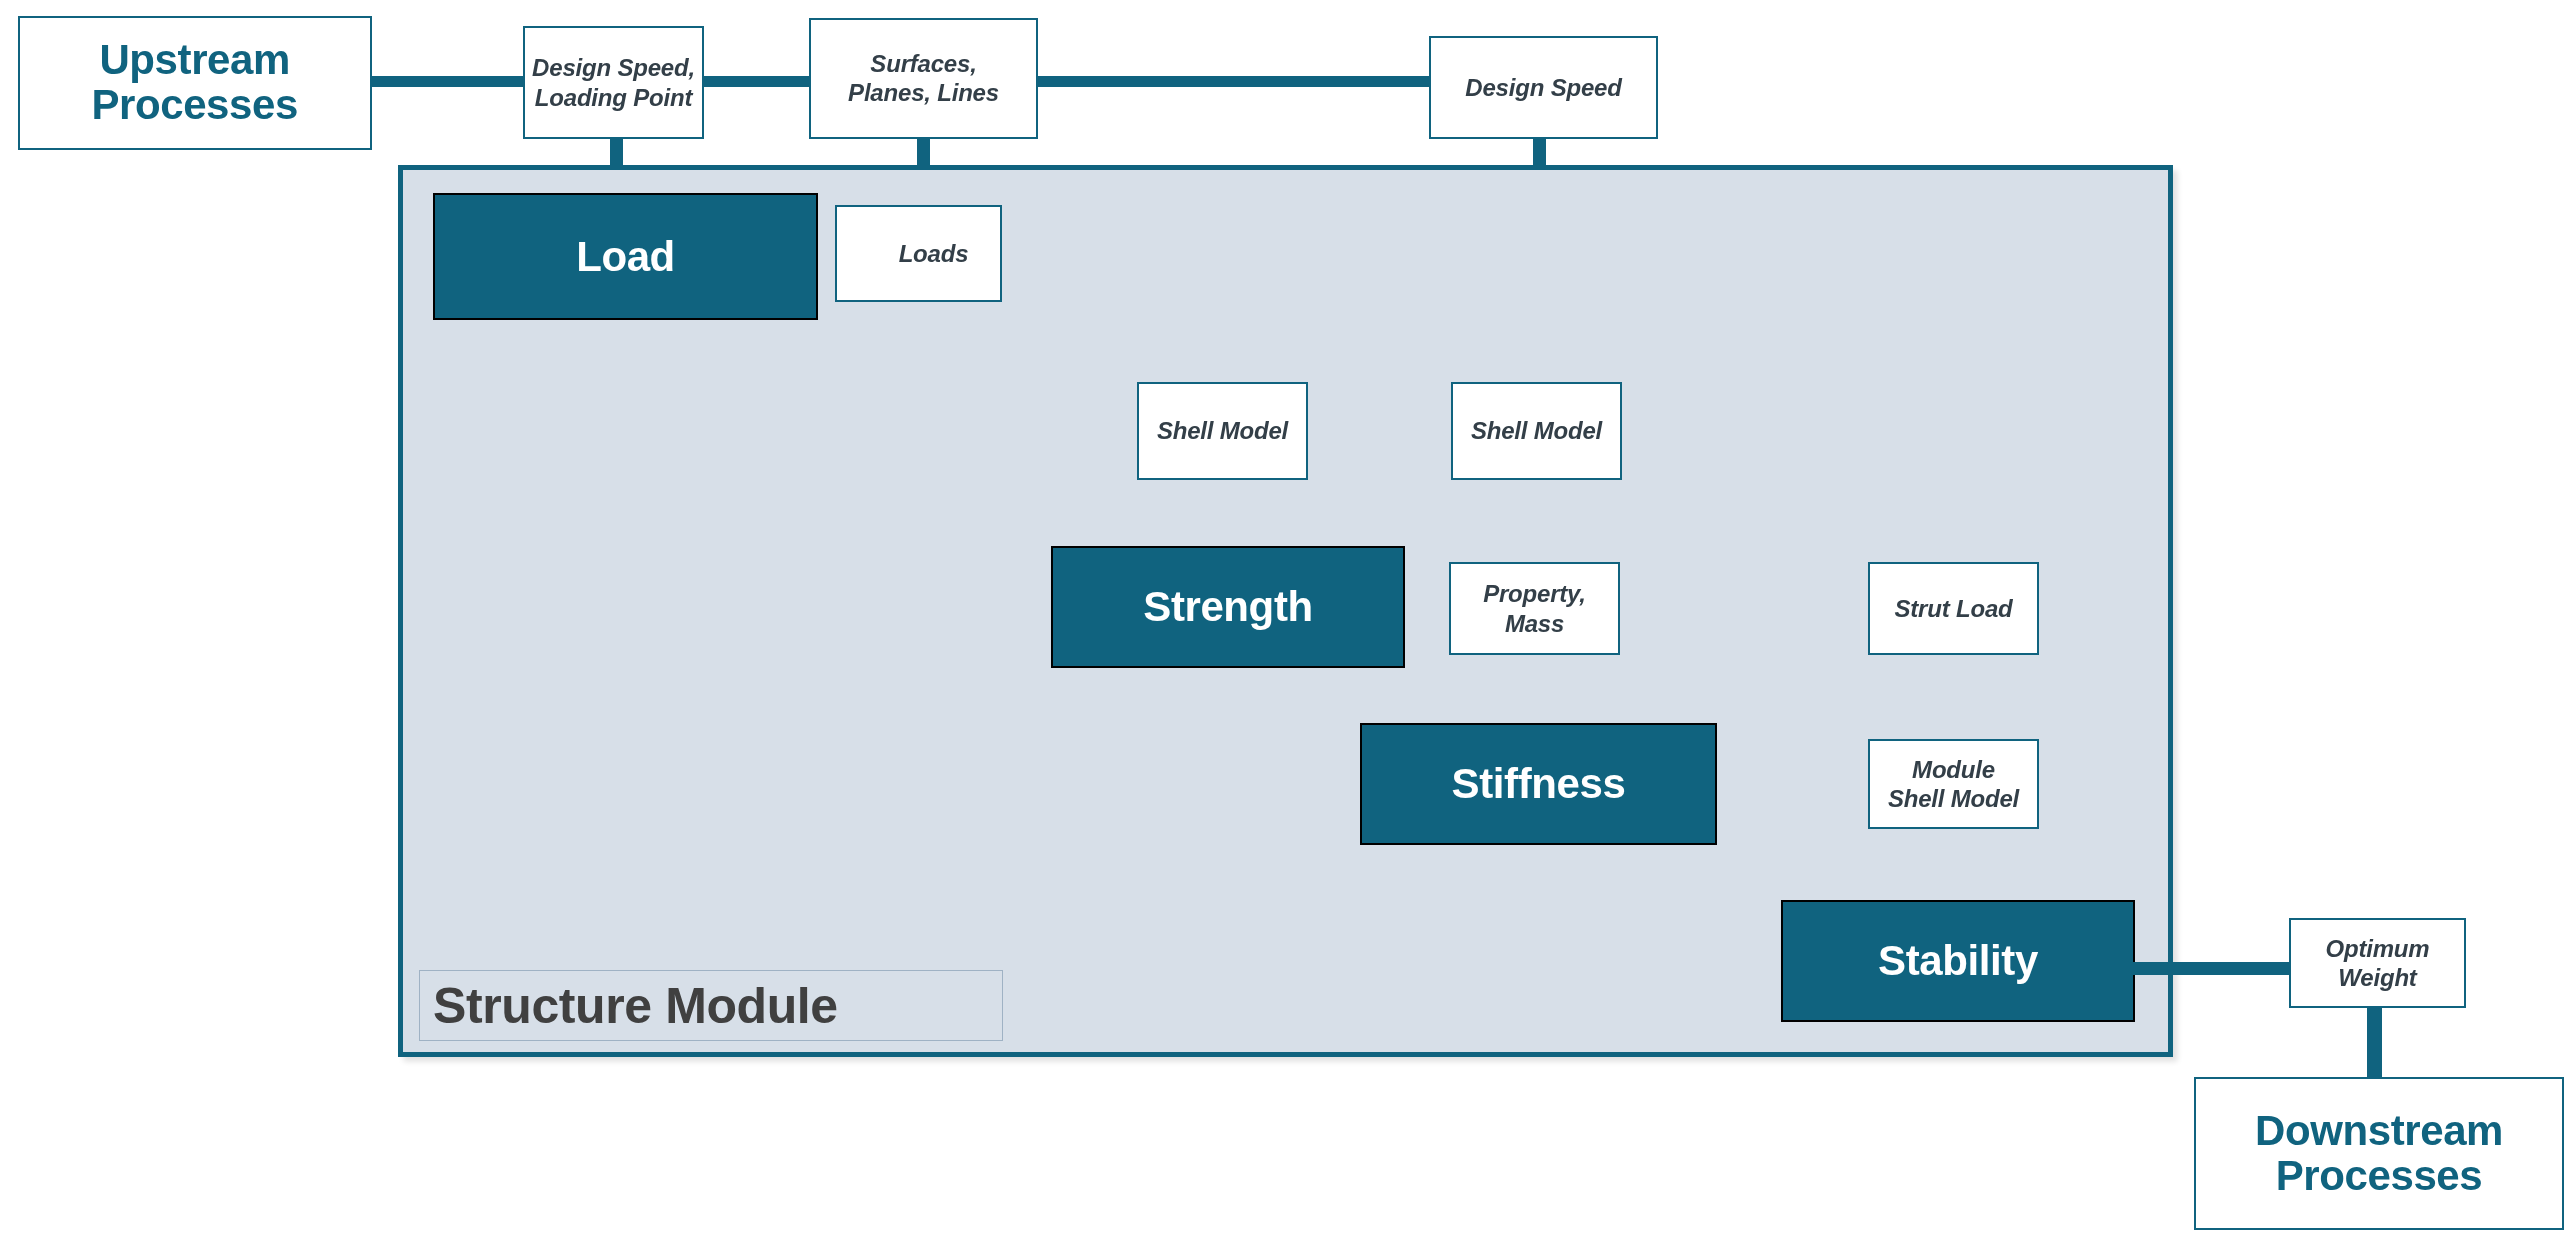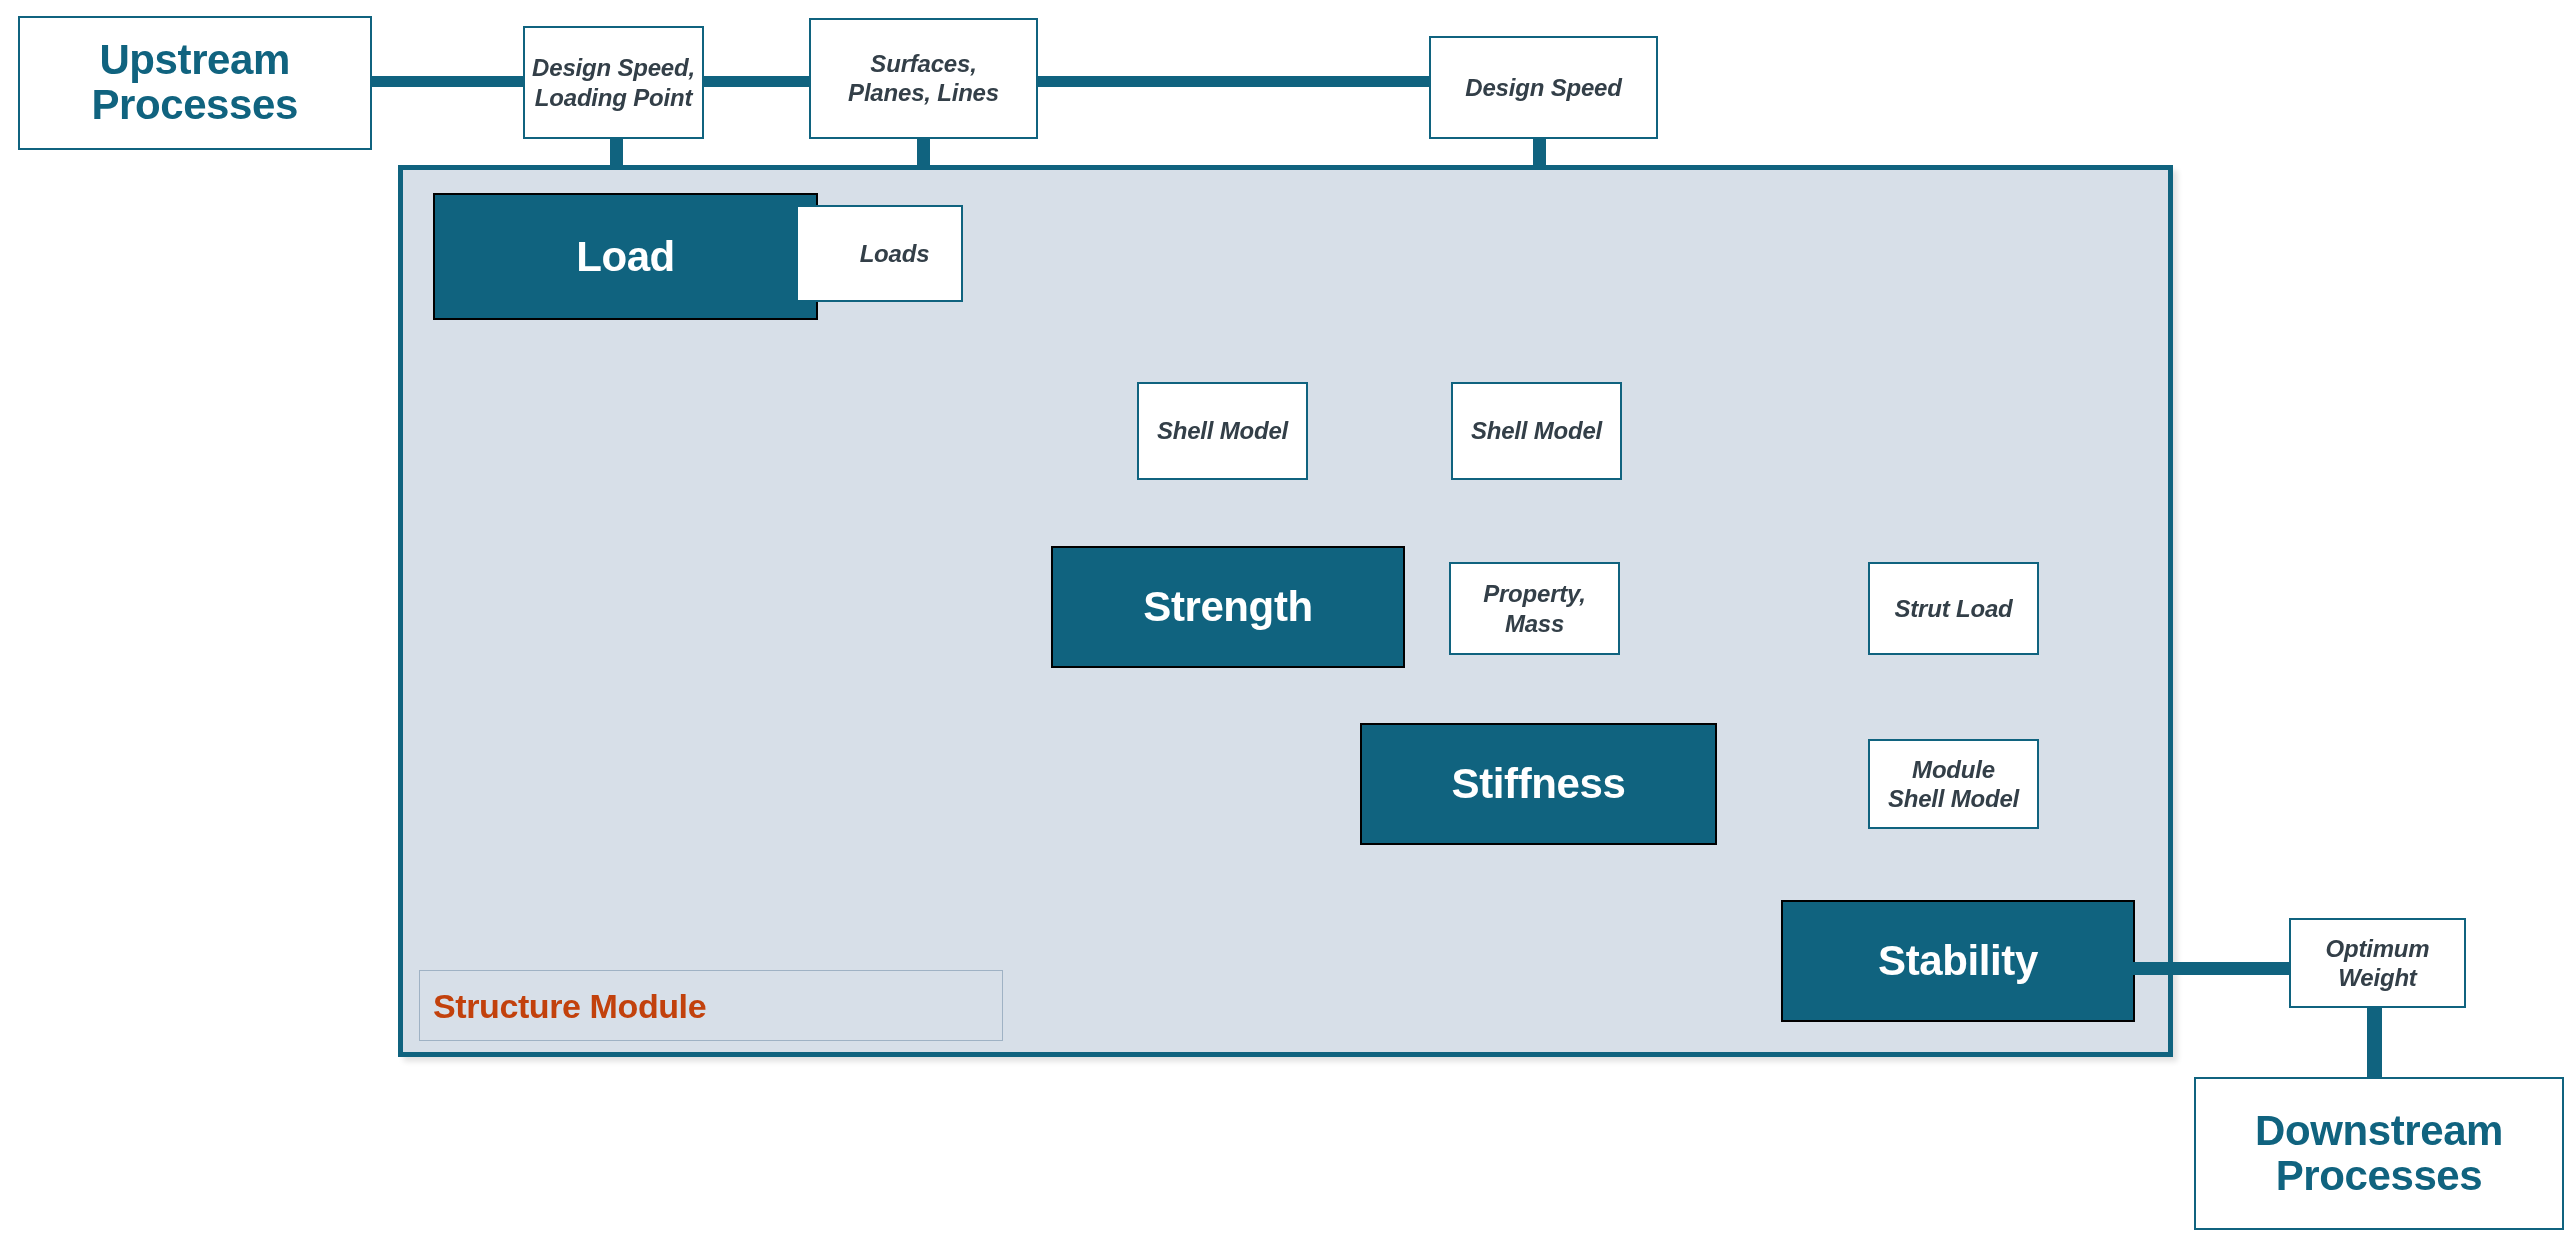--- a/index.html
+++ b/index.html
@@ -39,23 +39,23 @@
     position: absolute;
     z-index: 6;
     border: 0.8px solid #9fb2c4;
     box-sizing: border-box;
     display: flex;
     align-items: center;
     justify-content: flex-start;
     padding-left: 13px;
   }
   .module-title-box span {
-    font-size: 34px;
-    font-weight: bold;
-    color: #c2410c;
+    font-size: 50px;
+    font-weight: bold;
+    color: #404040;
     letter-spacing: -0.4px;
     line-height: 1;
   }
 
   
   .proc-box {
     position: absolute;
     background: #ffffff;
     border: 2.4px solid #10637F;
     box-sizing: border-box;
@@ -182,21 +182,21 @@
   </div>
 
   <div class="data-box" style="left:1429px; top:36px; width:229px; height:103px;">
     <span>Design Speed</span>
   </div>
 
   <div class="block" style="left:433px; top:193px; width:385px; height:127px;">
     <span>Load</span>
   </div>
 
-  <div class="data-box" style="left:796px; top:205px; width:167px; height:97px;padding-left:30px;">
+  <div class="data-box" style="left:835px; top:205px; width:167px; height:97px;padding-left:30px;">
     <span>Loads</span>
   </div>
 
 
   <div class="data-box" style="left:1137px; top:382px; width:171px; height:98px;">
     <span>Shell Model</span>
   </div>
 
   <div class="data-box" style="left:1451px; top:382px; width:171px; height:98px;">
     <span>Shell Model</span>

